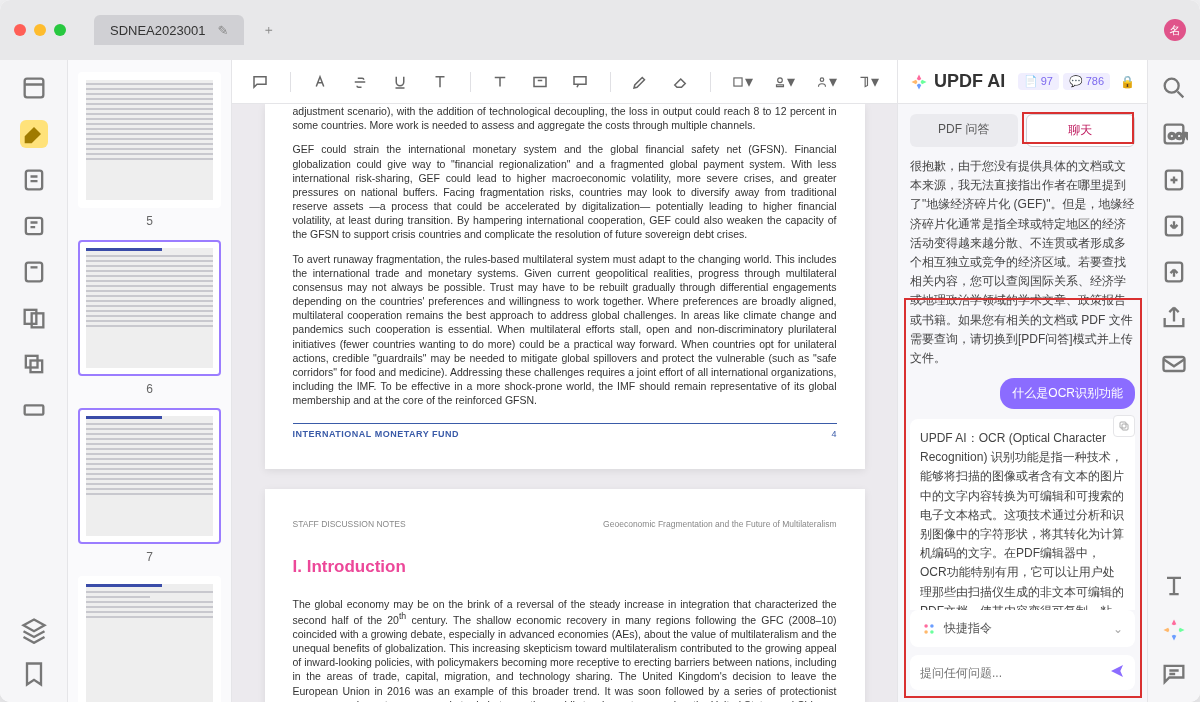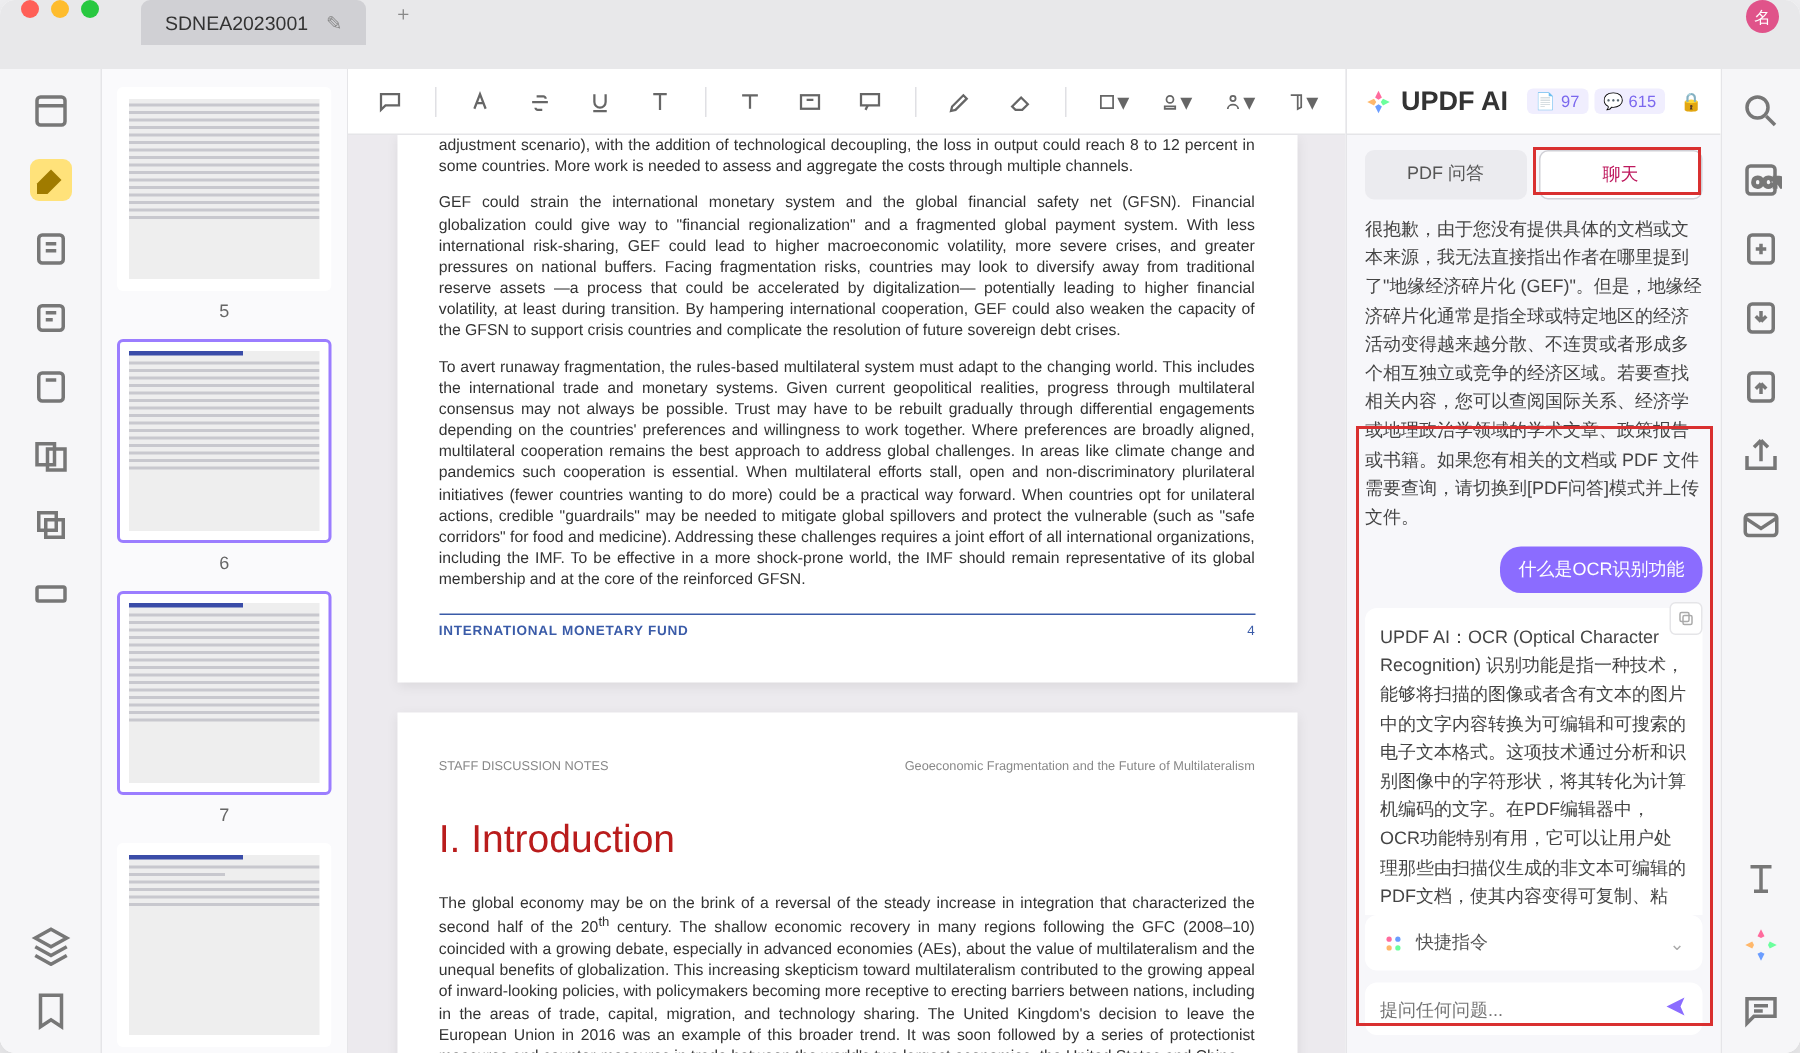--- a/index.html
+++ b/index.html
@@ -1,18 +1,18 @@
 <!DOCTYPE html>
 <html><head>
 <meta charset="utf-8">
 <style>
 * { margin: 0; padding: 0; box-sizing: border-box; }
 body { font-family: -apple-system, "Helvetica Neue", Arial, sans-serif; background: #f5f5f7; width: 1200px; height: 702px; overflow: hidden; position: relative; }
 .window { width: 100%; height: 100%; background: #fff; border-radius: 10px; box-shadow: 0 10px 40px rgba(0,0,0,.2); display: flex; flex-direction: column; overflow: hidden; }
-.titlebar { height: 46px; background: #e8e8ea; display: flex; padding: 0 14px; gap: 8px; }
+.titlebar { height: 60px; background: #e8e8ea; display: flex; align-items: center; padding: 0 14px; gap: 8px; }
 .traffic { display: flex; gap: 8px; }
 .dot { width: 12px; height: 12px; border-radius: 50%; }
 .red { background: #ff5f57; } .yellow { background: #febc2e; } .green { background: #28c840; }
 .tab { margin-left: 20px; background: #d0d0d4; height: 30px; border-radius: 6px 6px 0 0; display: flex; align-items: center; padding: 0 16px; font-size: 13px; color: #333; gap: 12px; }
 .tab-edit, .tab-add { color: #888; font-size: 13px; cursor: pointer; }
 .avatar { margin-left: auto; width: 22px; height: 22px; border-radius: 50%; background: #e0538a; color: #fff; font-size: 11px; display: flex; align-items: center; justify-content: center; }
 .body { flex: 1; display: flex; overflow: hidden; }
 .rail { width: 68px; background: #f6f6f8; border-right: 1px solid #e5e5e8; display: flex; flex-direction: column; align-items: center; padding-top: 14px; gap: 18px; }
 .rail-item { width: 28px; height: 28px; display: flex; align-items: center; justify-content: center; border-radius: 6px; color: #777; cursor: pointer; }
 .rail-item.active { background: #ffe27a; color: #a07b00; }
@@ -27,21 +27,21 @@
 .main { flex: 1; background: #eceaee; display: flex; flex-direction: column; overflow: hidden; }
 .toolbar { height: 44px; background: #fff; border-bottom: 1px solid #e5e5e8; display: flex; align-items: center; padding: 0 18px; gap: 20px; }
 .tool { width: 22px; height: 22px; color: #666; cursor: pointer; display: flex; align-items: center; justify-content: center; }
 .tool svg { width: 18px; height: 18px; }
 .tool-sep { width: 1px; height: 20px; background: #e0e0e4; }
 .page-area { flex: 1; overflow-y: auto; padding: 0 20px 20px; }
 .page { background: #fff; margin: 0 auto 20px; width: 600px; padding: 0 28px 28px; box-shadow: 0 2px 8px rgba(0,0,0,.08); font-size: 10.5px; line-height: 1.35; color: #333; }
 .page p { margin-bottom: 10px; text-align: justify; }
 .page .footer { display: flex; justify-content: space-between; font-size: 9px; color: #3a5ba8; border-top: 1px solid #3a5ba8; padding-top: 4px; margin-top: 16px; }
 .page .header { display: flex; justify-content: space-between; font-size: 8.5px; color: #888; padding: 30px 0 18px; text-align: center; }
-.page h1 { color: #b91c1c; font-size: 26px; font-weight: 400; margin: 8px 0 18px; }
+.page h1 { color: #ec4899; font-size: 17px; font-weight: 700; margin: 8px 0 18px; }
 .bold { font-weight: 400; }
 .ai-panel { width: 250px; background: #f7f7fa; border-left: 1px solid #e5e5e8; display: flex; flex-direction: column; font-size: 12px; position: relative; }
 .ai-top { height: 44px; display: flex; align-items: center; padding: 0 12px; gap: 6px; border-bottom: 1px solid #e5e5e8; background:#fff; }
 .ai-logo { width: 18px; height: 18px; }
 .ai-title { font-size: 18px; font-weight: 600; color: #333; }
 .ai-stats { margin-left: auto; display: flex; gap: 4px; font-size: 11px; }
 .stat { background: #f0eefe; color: #7b68ee; padding: 2px 6px; border-radius: 4px; }
 .ai-lock { color: #999; margin-left: 4px; }
 .ai-tabs { display: flex; padding: 10px 12px; gap: 8px; }
 .ai-tab { flex: 1; text-align: center; padding: 7px 0; border-radius: 6px; background: #ebebef; color: #555; cursor: pointer; font-size: 12px; }
@@ -327,21 +327,21 @@
       <div class="ai-top">
         <svg class="ai-logo" viewBox="0 0 24 24">
             <path fill="#ff6b9d" d="M12 2l3 6-3 2-3-2z"></path>
             <path fill="#6b9dff" d="M12 22l-3-6 3-2 3 2z"></path>
             <path fill="#ffb86b" d="M2 12l6-3 2 3-2 3z"></path>
             <path fill="#6bff9d" d="M22 12l-6 3-2-3 2-3z"></path>
           </svg>
         <span class="ai-title">UPDF AI</span>
         <div class="ai-stats">
           <span class="stat">📄 <span>97</span></span>
-          <span class="stat">💬 <span>615</span></span>
+          <span class="stat">💬 <span>786</span></span>
         </div>
         <span class="ai-lock">🔒</span>
       </div>
       <div class="ai-tabs">
         <div class="ai-tab">PDF 问答</div>
         <div class="ai-tab active">聊天</div>
       </div>
       <div class="ai-chat">
         <div class="msg">很抱歉，由于您没有提供具体的文档或文本来源，我无法直接指出作者在哪里提到了"地缘经济碎片化 (GEF)"。但是，地缘经济碎片化通常是指全球或特定地区的经济活动变得越来越分散、不连贯或者形成多个相互独立或竞争的经济区域。若要查找相关内容，您可以查阅国际关系、经济学或地理政治学领域的学术文章、政策报告或书籍。如果您有相关的文档或 PDF 文件需要查询，请切换到[PDF问答]模式并上传文件。</div>
         <div class="msg-user">

